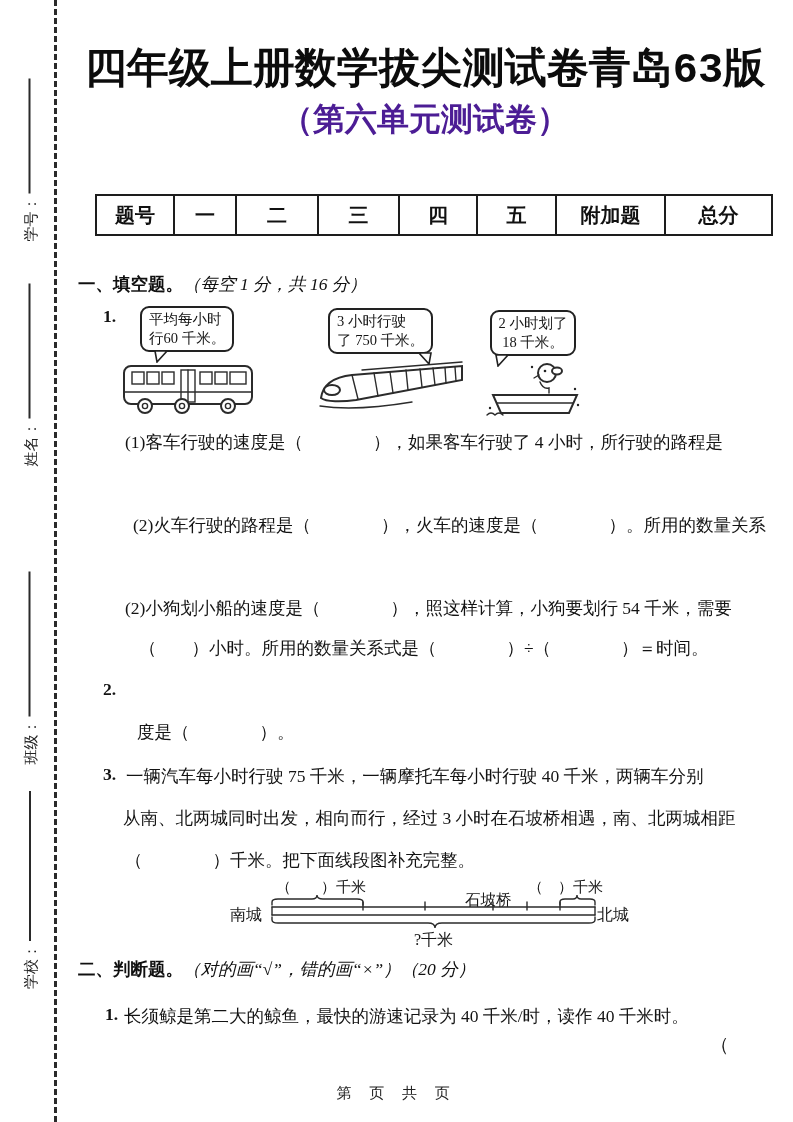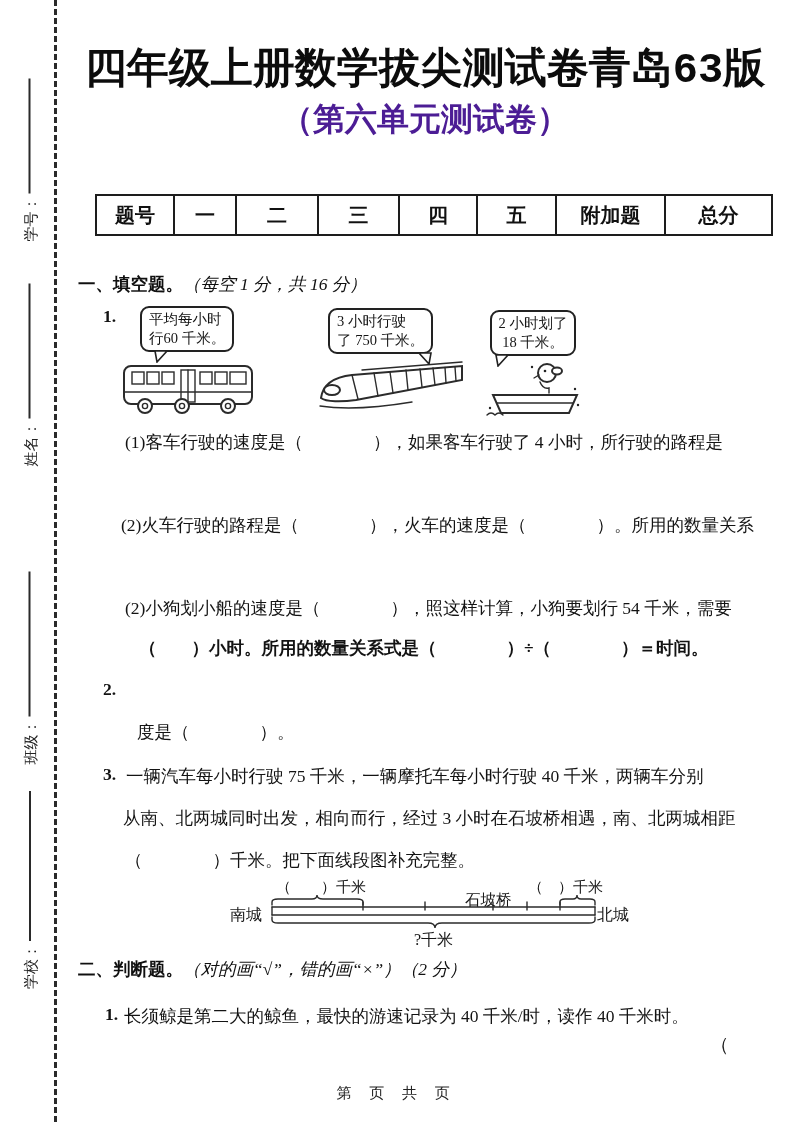--- a/index.html
+++ b/index.html
@@ -172,23 +172,23 @@
         <path class="lnthin" d="M2,54 Q6,50 10,54 Q14,50 18,54"></path>
         <circle cx="5" cy="47" r="1.2" fill="#222"></circle>
         <circle cx="47" cy="6" r="1.2" fill="#222"></circle>
         <circle cx="90" cy="28" r="1.2" fill="#222"></circle>
         <circle cx="93" cy="44" r="1.2" fill="#222"></circle>
       </svg>
     </div>
   </div>
 
   <div class="line" style="left:125px;top:430px;">(1)客车行驶的速度是（　　　　），如果客车行驶了 4 小时，所行驶的路程是</div>
-  <div class="line" style="left:121px;top:513px;">(2)火车行驶的路程是（　　　　），火车的速度是（　　　　）。所用的数量关系</div>
+  <div class="line" style="left:133px;top:513px;">(2)火车行驶的路程是（　　　　），火车的速度是（　　　　）。所用的数量关系</div>
   <div class="line" style="left:125px;top:596px;">(2)小狗划小船的速度是（　　　　），照这样计算，小狗要划行 54 千米，需要</div>
-  <div class="line" style="left:139px;top:636px;font-weight:bold;">（　　）小时。所用的数量关系式是（　　　　）÷（　　　　）＝时间。</div>
+  <div class="line" style="left:139px;top:636px;">（　　）小时。所用的数量关系式是（　　　　）÷（　　　　）＝时间。</div>
 
   <div class="line qnum" style="left:103px;top:679px;">2.</div>
   <div class="line" style="left:137px;top:720px;">度是（　　　　）。</div>
 
   <div class="line qnum" style="left:103px;top:764px;">3.</div>
   <div class="line" style="left:126px;top:764px;">一辆汽车每小时行驶 75 千米，一辆摩托车每小时行驶 40 千米，两辆车分别</div>
   <div class="line" style="left:123px;top:806px;">从南、北两城同时出发，相向而行，经过 3 小时在石坡桥相遇，南、北两城相距</div>
   <div class="line" style="left:125px;top:848px;">（　　　　）千米。把下面线段图补充完整。</div>
 
   <div style="position:absolute;left:228px;top:872px;">
@@ -213,21 +213,21 @@
 
       <path class="lnthin" d="M44,45 L44,48 Q44,51 50,51 L200,51 Q207,51 207,56 Q207,51 214,51 L361,51 Q367,51 367,48 L367,45"></path>
       <text x="48" y="20" font-size="15">（　　）千米</text>
       <text x="300" y="20" font-size="15">（　）千米</text>
       <text x="237" y="33" font-size="15.5">石坡桥</text>
       <text x="186" y="73" font-size="16">?千米</text>
     </svg>
   </div>
 
   <div class="sec-head" style="left:78px;top:957px;">
-    <span class="main">二、判断题。</span><span class="note">（对的画“√”，错的画“×”）（2 分）</span>
+    <span class="main">二、判断题。</span><span class="note">（对的画“√”，错的画“×”）（20 分）</span>
   </div>
 
   <div class="line qnum" style="left:105px;top:1004px;">1.</div>
   <div class="line" style="left:124px;top:1004px;">长须鲸是第二大的鲸鱼，最快的游速记录为 40 千米/时，读作 40 千米时。</div>
   <div class="answer-paren" style="left:710px;top:1032px;">（</div>
 
   <div class="footer">第 页 共 页</div>
 
 </div>
 

